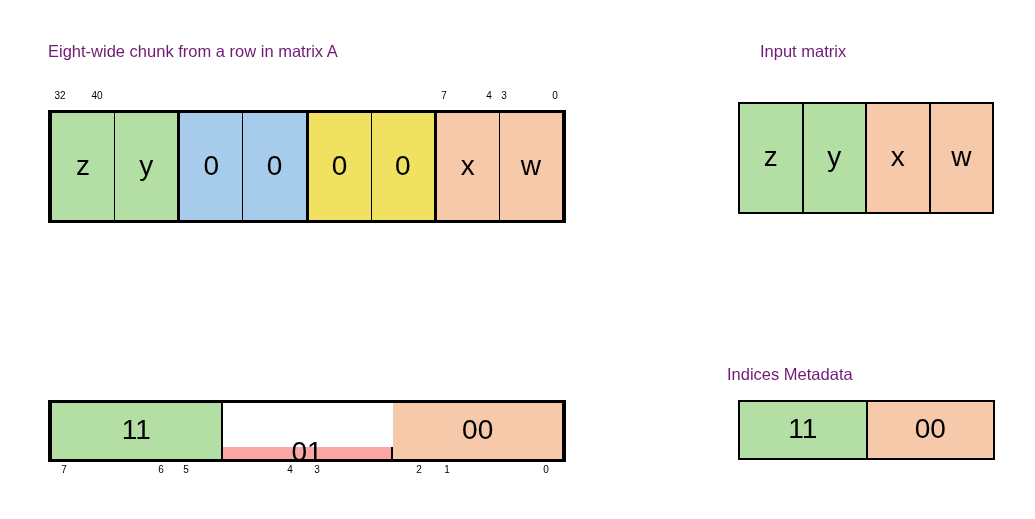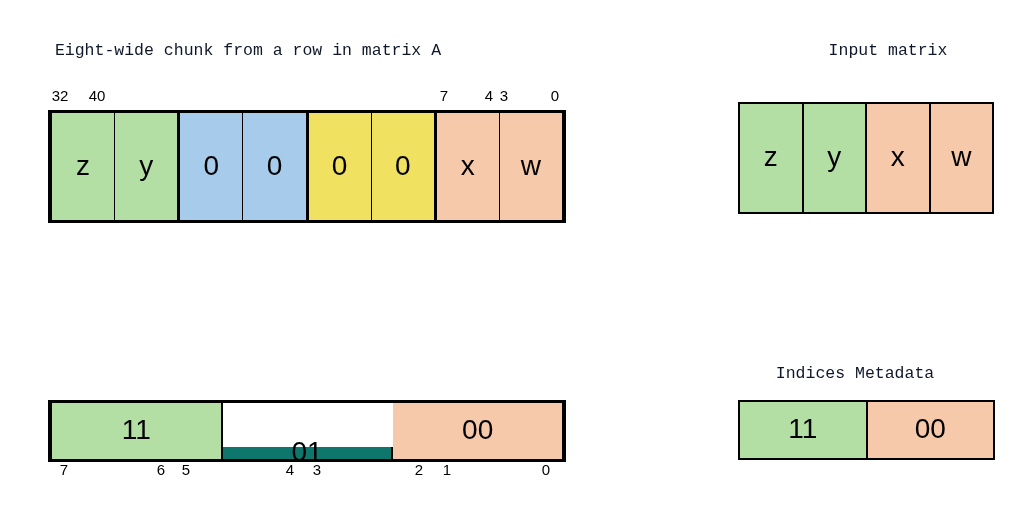--- a/index.html
+++ b/index.html
@@ -10,26 +10,24 @@
   }
   .canvas {
     position: relative;
     width: 1035px;
     height: 519px;
     background: #ffffff;
     overflow: hidden;
   }
   .title {
     position: absolute;
-    text-align: center;
     font-size: 16.5px;
     line-height: 20px;
-    color: #0f172a;
+    color: #701a75;
     white-space: nowrap;
-    font-family: Liberation Mono, monospace;
   }
   .title-chunk   { left: 48px;  top: 41px;  width: 400px; }
   .title-input   { left: 760px; top: 41px;  width: 256px; }
   .title-indices { left: 37px;  top: 364px; width: 500px; }
   .title-meta    { left: 727px; top: 364px; width: 256px; }
 
   .box {
     position: absolute;
     display: flex;
     border: 3px solid #000;
@@ -76,21 +74,21 @@
   .labels {
     position: absolute;
     left: 0; width: 100%; height: 14px;
   }
   .labels-chunk-top { top: 89px; }
   .labels-indices-bottom { top: 463px; }
   .bit-label {
     position: absolute;
     top: 0;
     transform: translateX(-50%);
-    font-size: 15px;
+    font-size: 10px;
     line-height: 14px;
     color: #000;
   }
 </style>
 </head>
 <body>
 
 <div class="canvas">
 
   <div class="title title-chunk">Eight-wide chunk from a row in matrix A</div>
@@ -142,21 +140,21 @@
       </div>
       <div class="cell" style="background: rgb(246, 201, 170);">
         <span>w</span>
       </div>
     </div>
 
   <div class="box box-indices">
       <div class="cell" style="background: rgb(180, 223, 164);">
         <span>11</span>
       </div>
-      <div class="cell" style="background: #0f766e; margin-top: 44px;">
+      <div class="cell" style="background: #fca5a5; margin-top: 44px;">
         <span>01</span>
       </div>
       <div class="cell" style="background: rgb(246, 201, 170);">
         <span>00</span>
       </div>
     </div>
   <div class="labels labels-indices-bottom">
       <span class="bit-label" style="left: 64px;">7</span>
       <span class="bit-label" style="left: 161px;">6</span>
       <span class="bit-label" style="left: 186px;">5</span>

